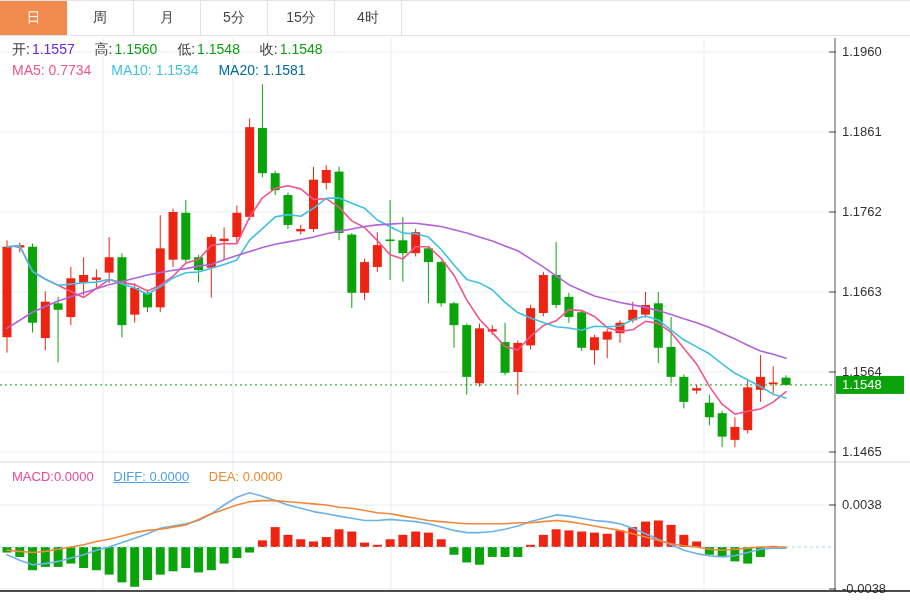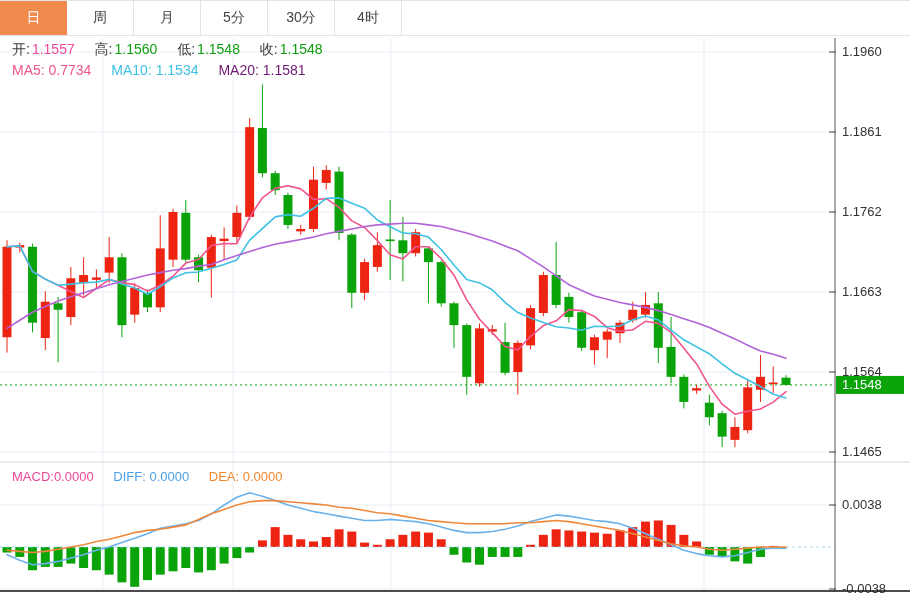--- a/index.html
+++ b/index.html
@@ -22,21 +22,21 @@
 </style>
 </head>
 <body>
 
 <div class="app">
   <div class="tabbar">
     <div class="tab active" style="background: rgb(240, 138, 77);">日</div>
     <div class="tab">周</div>
     <div class="tab">月</div>
     <div class="tab">5分</div>
-    <div class="tab">30分</div>
+    <div class="tab">15分</div>
     <div class="tab">4时</div>
   </div>
 
   <div class="stage">
     <svg id="chart" width="910" height="564" viewBox="0 36 910 564">
         <g stroke="#e7eef5" stroke-width="1">
           <line x1="0" y1="52" x2="835" y2="52"></line>
           <line x1="0" y1="132.00000000000034" x2="835" y2="132.00000000000034"></line>
           <line x1="0" y1="212.0000000000007" x2="835" y2="212.0000000000007"></line>
           <line x1="0" y1="292.0000000000011" x2="835" y2="292.0000000000011"></line>
@@ -266,31 +266,31 @@
         <line x1="829" y1="505" x2="836" y2="505" stroke="#444"></line>
         <text x="842" y="509" fill="#333333" font-size="13" font-family="Liberation Sans, DejaVu Sans, sans-serif">0.0038</text>
         <line x1="829" y1="589" x2="836" y2="589" stroke="#444"></line>
         <text x="842" y="593" fill="#333333" font-size="13" font-family="Liberation Sans, DejaVu Sans, sans-serif">-0.0038</text>
         <rect x="836" y="375.92929292929296" width="68" height="18" fill="#0aa30a"></rect>
         <text x="842" y="388.92929292929296" fill="#ffffff" font-size="13" font-family="Liberation Sans, DejaVu Sans, sans-serif">1.1548</text>
         <line x1="0" y1="591" x2="910" y2="591" stroke="#111" stroke-width="1.6"></line>
       </svg>
 
     <div class="legend legend-ohlc">
-      <span class="item"><span class="lab">开:</span><span class="val v-g" style="color: #ec4899; margin-top: 21px;">1.1557</span></span>
+      <span class="item"><span class="lab">开:</span><span class="val v-g" style="color: #6d28d9; margin-top: 21px;">1.1557</span></span>
       <span class="item"><span class="lab">高:</span><span class="val v-g" style="color: rgb(15, 158, 15);">1.1560</span></span>
       <span class="item"><span class="lab">低:</span><span class="val v-g" style="color: rgb(15, 158, 15);">1.1548</span></span>
       <span class="item"><span class="lab">收:</span><span class="val v-g" style="color: rgb(15, 158, 15);">1.1548</span></span>
     </div>
 
     <div class="legend legend-ma">
       <span class="item" id="ma5-item" style="color: rgb(240, 85, 141);"><span>MA5:</span> <span>0.7734</span></span>
       <span class="item" id="ma10-item" style="color: rgb(62, 193, 226); text-align: center;"><span>MA10:</span> <span>1.1534</span></span>
-      <span class="item" id="ma20-item" style="color: #701a75; text-align: right;"><span>MA20:</span> <span>1.1581</span></span>
+      <span class="item" id="ma20-item" style="color: #0369a1; text-align: right;"><span>MA20:</span> <span>1.1581</span></span>
     </div>
 
     <div class="legend legend-macd">
       <span class="item" id="macd-item" style="color: #ec4899;"><span>MACD:</span><span>0.0000</span></span>
-      <span class="item" id="diff-item" style="color: rgb(77, 160, 232);"><span>DIFF:</span> <span>0.0000</span></span>
+      <span class="item" id="diff-item" style="color: rgb(77, 160, 232); text-decoration: underline;"><span>DIFF:</span> <span>0.0000</span></span>
       <span class="item" id="dea-item" style="color: rgb(240, 136, 45); margin-top: 10px;"><span>DEA:</span> <span>0.0000</span></span>
     </div>
   </div>
 </div>
 
 </body></html>

